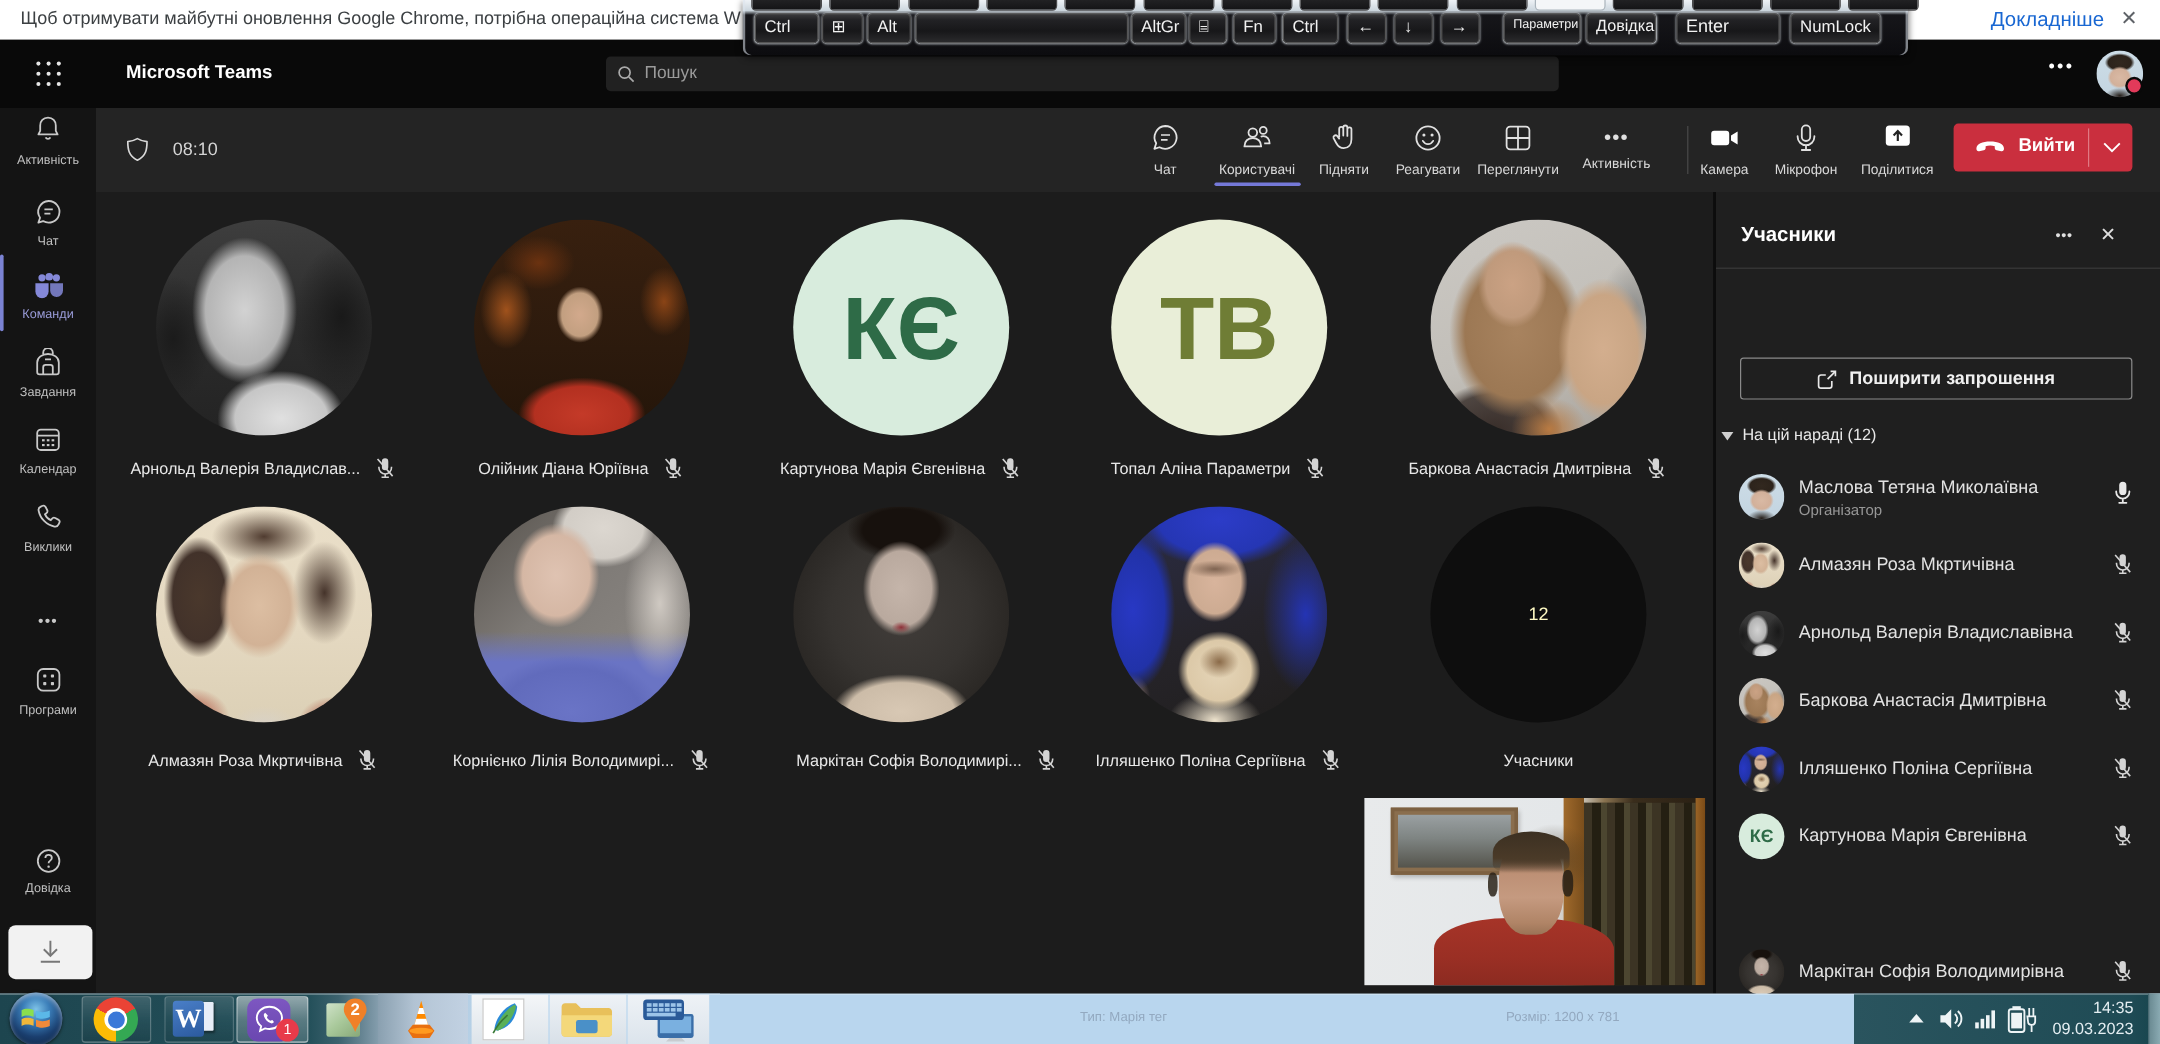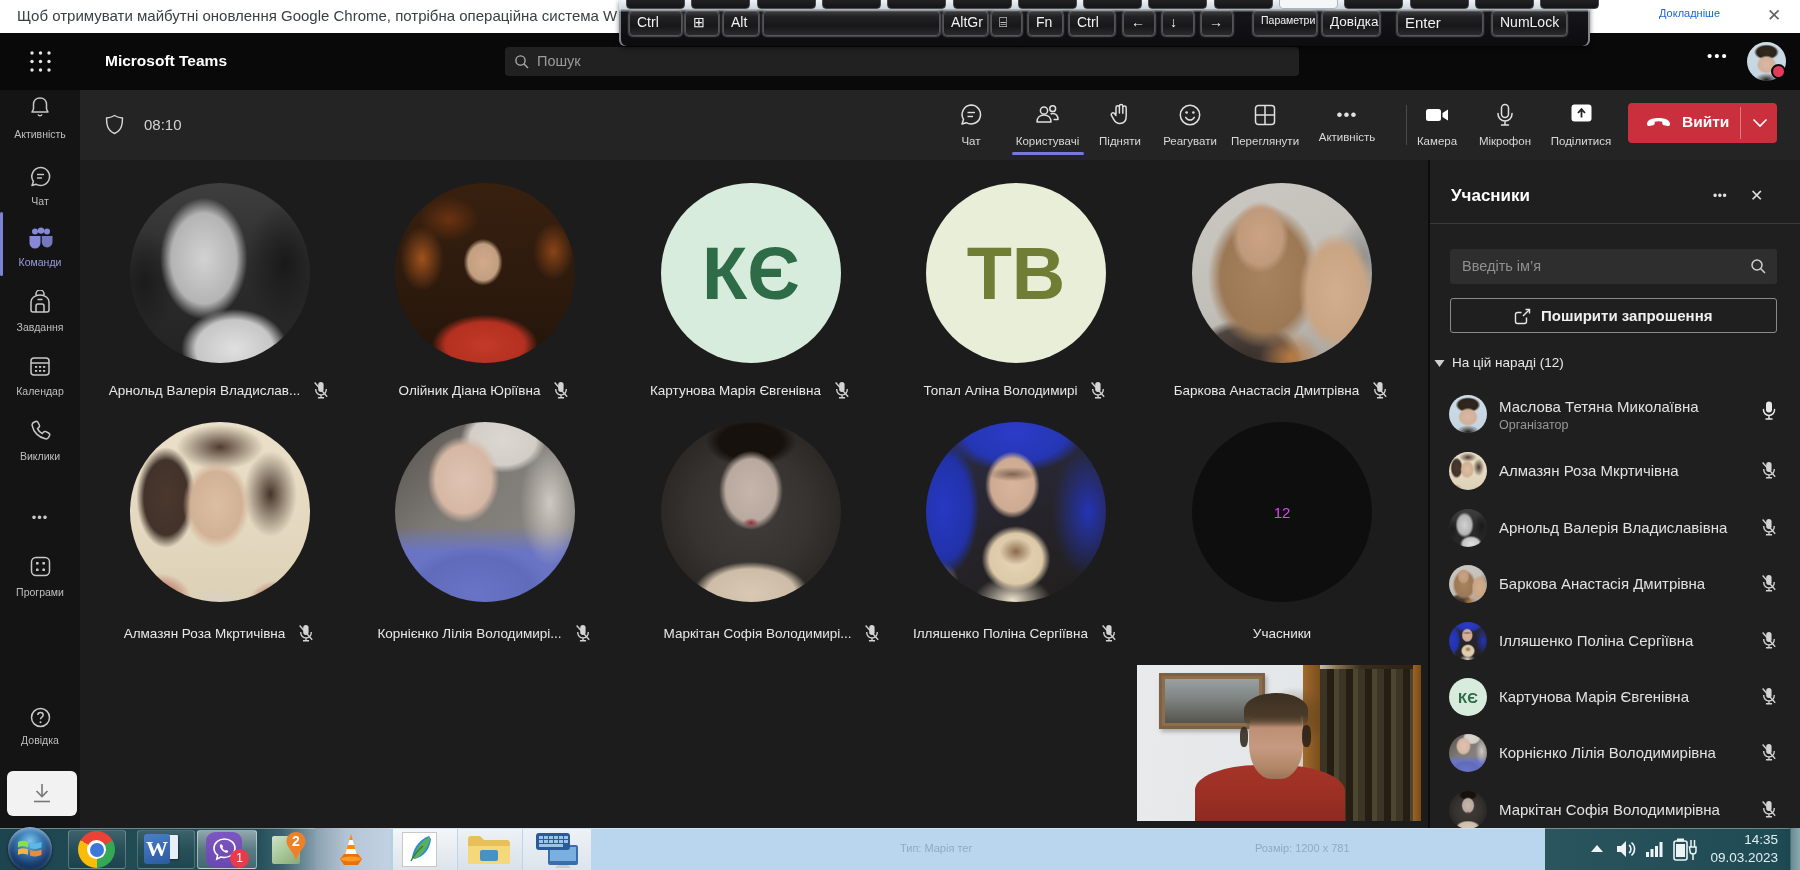--- a/index.html
+++ b/index.html
@@ -1,21 +1,21 @@
 <!DOCTYPE html>
 <html><head><meta charset="utf-8">
 <style>
 *{margin:0;padding:0;box-sizing:border-box}
 html,body{width:1800px;height:870px;overflow:hidden;background:#000;font-family:"Liberation Sans",sans-serif;}
 .abs{position:absolute}
 #stage{position:relative;width:1800px;height:870px;overflow:hidden}
 
 #infobar{left:0;top:0;width:1800px;height:33px;background:#fff;z-index:10}
 #infobar .txt{left:17px;top:7px;font-size:15px;color:#3c4043}
-#infobar .more{left:1659px;top:7px;font-size:11px;color:#1967d2}
+#infobar .more{left:1659px;top:7px;font-size:17px;color:#1967d2}
 #infobar .x{left:1767px;top:5px;font-size:17px;color:#5f6368}
 
 #titlebar{left:0;top:33px;width:1800px;height:57px;background:#090909;z-index:5}
 #search{left:505px;top:14px;width:794px;height:29px;background:#212121;border-radius:4px;color:#9b9b9b;font-size:14.5px}
 
 #rail{left:0;top:90px;width:80px;height:748px;background:#141414;z-index:6}
 .rlbl{width:80px;text-align:center;font-size:10.5px;color:#bfbfbf}
 .rlbl.act{color:#9a9cd9}
 
 #mtoolbar{left:80px;top:90px;width:1720px;height:70px;background:#242424;z-index:4}
@@ -258,21 +258,21 @@
       </div>
   <div class="pcircle av-top" style="left:846px;top:23px">
         <div class="g-top" style="font-size:74px">ТВ</div>
       </div>
   <div class="pcircle av-bar" style="left:1112px;top:23px"></div>
   <div class="pcircle av-alm" style="left:50px;top:262px"></div>
   <div class="pcircle av-kor" style="left:315px;top:262px"></div>
   <div class="pcircle av-mar" style="left:581px;top:262px"></div>
   <div class="pcircle av-ill" style="left:846px;top:262px"></div>
   <div class="pcircle" style="left:1112px;top:262px;background:#0e0e0e">
-        <div style="width:100%;height:100%;display:flex;align-items:center;justify-content:center;color:#d946ef;font-size:15px">12</div>
+        <div style="width:100%;height:100%;display:flex;align-items:center;justify-content:center;color:#fef9c3;font-size:15px">12</div>
       </div>
 </div>
 
 <svg width="0" height="0">
       <defs>
 <g id="micmute">
           <rect x="7.6" y="2" width="5.6" height="10.5" rx="2.8" fill="currentColor"></rect>
           <path d="M5 9.5 V10.2 A5.5 5.5 0 0 0 16 10.2 V9.5" fill="none" stroke="currentColor" stroke-width="1.4"></path>
           <path d="M10.5 15.7 V18.6 M7.3 18.6 H13.7" stroke="currentColor" stroke-width="1.4"></path>
           <line x1="3.8" y1="2.6" x2="17" y2="17.6" stroke="currentColor" stroke-width="1.4"></line>
@@ -291,21 +291,21 @@
         <use href="#micmute"></use>
       </svg>
     </div>
 <div class="pname" style="left:619px;top:380px;width:264px">
       <span>Картунова Марія Євгенівна</span>
       <svg width="20" height="20" viewBox="0 0 21 21" style="color:#d4d4d4">
         <use href="#micmute"></use>
       </svg>
     </div>
 <div class="pname" style="left:884px;top:380px;width:264px">
-      <span>Топал Аліна Володимирі</span>
+      <span>Топал Аліна Параметри</span>
       <svg width="20" height="20" viewBox="0 0 21 21" style="color:#d4d4d4">
         <use href="#micmute"></use>
       </svg>
     </div>
 <div class="pname" style="left:1150px;top:380px;width:264px">
       <span>Баркова Анастасія Дмитрівна</span>
       <svg width="20" height="20" viewBox="0 0 21 21" style="color:#d4d4d4">
         <use href="#micmute"></use>
       </svg>
     </div>
@@ -350,27 +350,20 @@
   <div class="abs" style="left:103px;top:62px;width:8px;height:20px;border-radius:40%;background:rgba(42,34,23,.85)"></div>
   <div class="abs" style="left:165px;top:60px;width:9px;height:22px;border-radius:40%;background:rgba(40,32,22,.85)"></div>
 </div>
 
 <div class="abs" id="panel"></div>
 <div class="abs" id="vdiv"></div>
 <div class="abs" style="left:1451px;top:186px;font-size:17px;font-weight:bold;color:#fff;z-index:7">Учасники</div>
 <div class="abs" style="left:1713px;top:189px;color:#e0e0e0;font-size:12px;letter-spacing:.5px;z-index:7">•••</div>
 <div class="abs" style="left:1750px;top:186px;color:#e0e0e0;font-size:16px;z-index:7">✕</div>
 <div class="abs" style="left:1430px;top:223px;width:370px;height:1px;background:#3a3a3a;z-index:7"></div>
-<div class="abs" style="left:1450px;top:249px;width:327px;height:35px;background:#2e2e2e;border-radius:3px;z-index:7">
-  <div class="abs" style="left:12px;top:9px;font-size:14.5px;color:#8f8f8f">Введіть ім’я</div>
-  <svg class="abs" style="left:300px;top:9px" width="17" height="17" viewBox="0 0 17 17">
-        <circle cx="7" cy="7" r="5" fill="none" stroke="#d0d0d0" stroke-width="1.5"></circle>
-        <line x1="10.8" y1="10.8" x2="15" y2="15" stroke="#d0d0d0" stroke-width="1.5"></line>
-      </svg>
-</div>
 <div class="abs" style="left:1450px;top:298px;width:327px;height:35px;border:1px solid #8a8a8a;border-radius:3px;z-index:7">
   <svg class="abs" style="left:62px;top:8px" width="19" height="19" viewBox="0 0 19 19">
         <g stroke="#e8e8e8" stroke-width="1.4" fill="none">
           <path d="M12.5 2.5 H16.5 V6.5"></path>
           <path d="M16.3 2.7 L10 9"></path>
           <path d="M13.5 10.5 V14.5 C13.5 15.6 12.6 16.5 11.5 16.5 H4.5 C3.4 16.5 2.5 15.6 2.5 14.5 V7.5 C2.5 6.4 3.4 5.5 4.5 5.5 H8.5"></path>
         </g>
       </svg>
   <div class="abs" style="left:90px;top:8px;font-size:15px;font-weight:bold;color:#f0f0f0">Поширити запрошення</div>
 </div>
@@ -422,29 +415,20 @@
       <div class="pn" style="top:10px">Ілляшенко Поліна Сергіївна</div>
   <svg class="mi" width="20" height="20" viewBox="0 0 21 21" style="color:#d4d4d4">
         <use href="#micmute"></use>
       </svg>
     </div>
 <div class="prow" style="top:678px;z-index:7">
       <div class="pav av-kar" style="display:flex;align-items:center;justify-content:center">
         <span style="font-size:15px;font-weight:bold;color:#2e6b47">КЄ</span>
       </div>
       <div class="pn" style="top:10px">Картунова Марія Євгенівна</div>
-  <svg class="mi" width="20" height="20" viewBox="0 0 21 21" style="color:#d4d4d4">
-        <use href="#micmute"></use>
-      </svg>
-    </div>
-<div class="prow" style="top:734px;z-index:7">
-      <div class="pav">
-        <div class="pavi av-kor"></div>
-      </div>
-      <div class="pn" style="top:10px">Корнієнко Лілія Володимирівна</div>
   <svg class="mi" width="20" height="20" viewBox="0 0 21 21" style="color:#d4d4d4">
         <use href="#micmute"></use>
       </svg>
     </div>
 <div class="prow" style="top:791px;z-index:7">
       <div class="pav">
         <div class="pavi av-mar"></div>
       </div>
       <div class="pn" style="top:10px">Маркітан Софія Володимирівна</div>
   <svg class="mi" width="20" height="20" viewBox="0 0 21 21" style="color:#d4d4d4">

